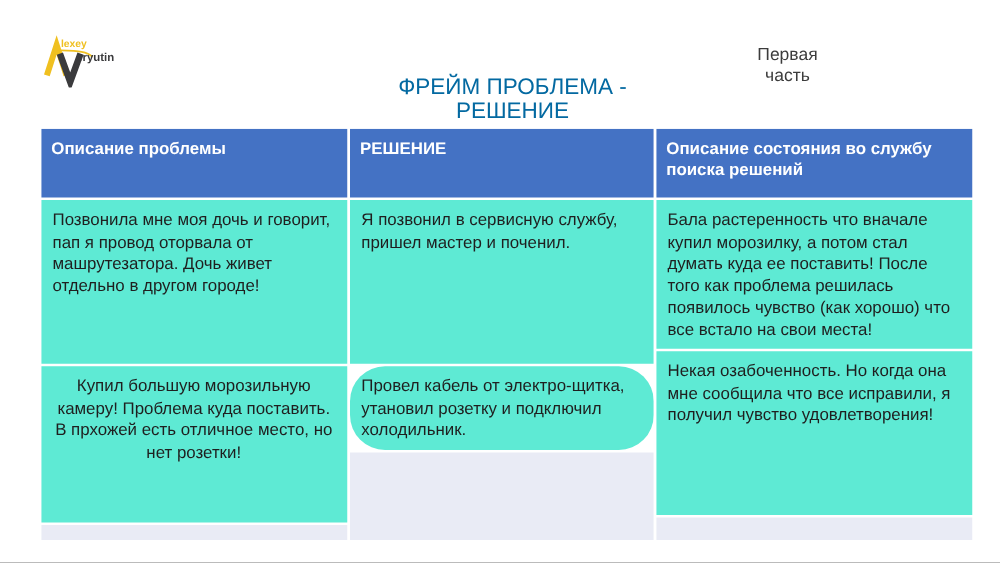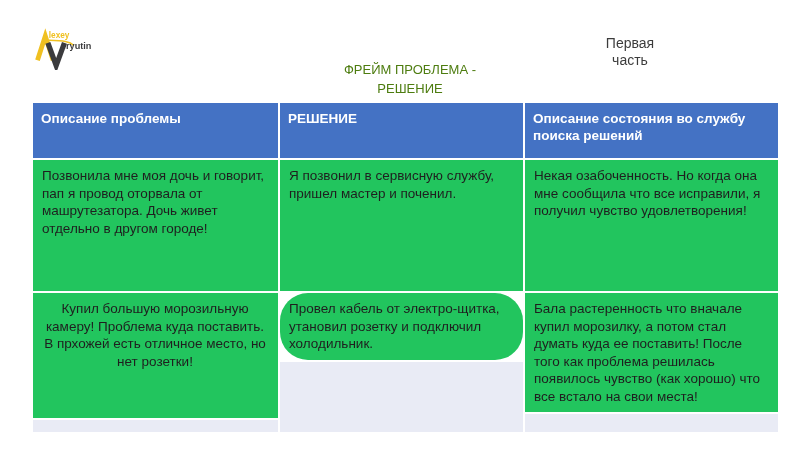--- a/index.html
+++ b/index.html
@@ -6,21 +6,21 @@
   .slide{
     position:relative;width:800px;height:450px;background:#ffffff;
     font-family:"Liberation Sans",sans-serif;overflow:hidden;
   }
   
   .logo{position:absolute;left:34px;top:28px;width:80px;height:46px;}
   .logo svg{width:80px;height:42px;}
   
   .slide-title{
     position:absolute;left:300px;top:60px;width:220px;
-    text-align:center;font-size:13px;line-height:19px;color:#4d7c0f;
+    text-align:center;font-size:18px;line-height:19px;color:#0369a1;
     white-space:pre-line;
   }
   .part-label{
     position:absolute;left:580px;top:35px;width:100px;
     text-align:center;font-size:14px;line-height:17px;color:#3c3c3c;
     white-space:pre-line;
   }
   
   .ps-table{
     position:absolute;left:33px;top:103px;width:745px;height:329px;
@@ -29,21 +29,21 @@
   .ps-col{display:flex;flex-direction:column;gap:2px;overflow:hidden;}
   .ps-col.c1{width:245px;}
   .ps-col.c2{width:243px;}
   .ps-col.c3{width:253px;}
   .cell-header{
     height:55px;box-sizing:border-box;background:#4472C4;color:#ffffff;
     font-weight:bold;font-size:13.5px;line-height:16.5px;text-align:left;
     padding:8px 8px 0 8px;flex:0 0 auto;
   }
   .cell{
-    box-sizing:border-box;background:#22c55e;color:#1f1f1f;
+    box-sizing:border-box;background:#5eead4;color:#1f1f1f;
     font-size:13.5px;line-height:17.5px;padding:7px 10px 6px 9px;
     white-space:pre-line;flex:0 0 auto;
   }
   .cell.r1{height:131px;}
   .c1 .cell.r2{min-height:125px;text-align:center;}
   .c2 .cell.r2{min-height:67px;border-radius:28px;}
   .c3 .cell.r2{min-height:119px;}
   .filler{flex:1 1 auto;min-height:0;background:#E9EBF5;}
 </style>
 </head>
@@ -79,19 +79,19 @@
 
     <div class="ps-col c2">
       <div class="cell-header">РЕШЕНИЕ</div>
       <div class="cell r1">Я позвонил в сервисную службу, пришел мастер и поченил.</div>
       <div class="cell r2">Провел кабель от электро-щитка, утановил розетку и подключил холодильник.</div>
       <div class="filler"></div>
     </div>
 
     <div class="ps-col c3">
       <div class="cell-header">Описание состояния во службу поиска решений</div>
+      <div class="cell r2">Бала растеренность что вначале купил морозилку, а потом стал думать куда ее поставить! После того как проблема решилась появилось чувство (как хорошо) что все встало на свои места!</div>
       <div class="cell r1">Некая озабоченность. Но когда она мне сообщила что все исправили, я получил чувство удовлетворения!</div>
-      <div class="cell r2">Бала растеренность что вначале купил морозилку, а потом стал думать куда ее поставить! После того как проблема решилась появилось чувство (как хорошо) что все встало на свои места!</div>
       <div class="filler"></div>
     </div>
 
   </div>
 </div>
 
 </body></html>

